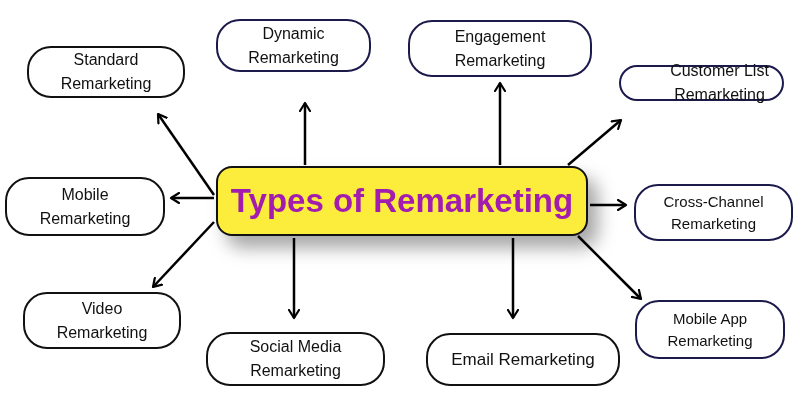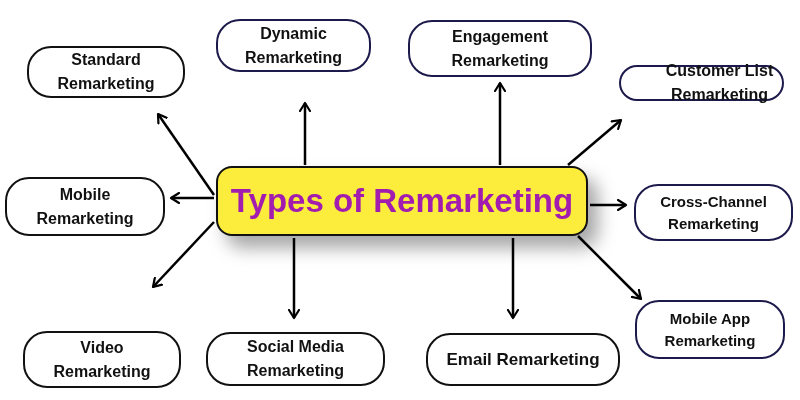--- a/index.html
+++ b/index.html
@@ -6,21 +6,21 @@
     body {
       width: 800px; height: 400px; background: #ffffff; position: relative; overflow: hidden;
       font-family: "Liberation Sans", sans-serif;
     }
     #diagram { position: absolute; left: 0; top: 0; width: 800px; height: 400px; }
     .arrows { position: absolute; left: 0; top: 0; }
     .node {
       position: absolute; box-sizing: border-box; background: #ffffff;
       border: 2.5px solid #111111; border-radius: 24px;
       display: flex; flex-direction: column; align-items: center; justify-content: center;
-      text-align: center; font-weight: bold; color: #111111; font-size: 16px; line-height: 24px;
+      text-align: center; font-weight: normal; color: #111111; font-size: 16px; line-height: 24px;
     }
     .node.navy { border-color: #1c1a4a; }
     .node.small { font-size: 15px; line-height: 22px; }
     .center-node {
       position: absolute; left: 216px; top: 166px; width: 372px; height: 70px; box-sizing: border-box;
       background: #fcec3b; border: 2.5px solid #111111; border-radius: 16px;
       display: flex; align-items: center; justify-content: center;
       font-weight: bold; font-size: 33px; color: #a21caf;
       box-shadow: 10px 12px 18px rgba(0,0,0,0.35);
     }
@@ -77,21 +77,21 @@
   <div class="node" style="left:5px; top:177px; width:160px; height:59px;">
     <span>Mobile</span>
     <span>Remarketing</span>
   </div>
 
   <div class="node navy small" style="left:634px; top:184px; width:159px; height:57px;">
     <span>Cross-Channel</span>
     <span>Remarketing</span>
   </div>
 
-  <div class="node" style="left:23px; top:292px; width:158px; height:57px;margin-top:39px;">
+  <div class="node" style="left:23px; top:292px; width:158px; height:57px;">
     <span>Video</span>
     <span>Remarketing</span>
   </div>
 
   <div class="node" style="left:206px; top:332px; width:179px; height:54px;">
     <span>Social Media</span>
     <span>Remarketing</span>
   </div>
 
   <div class="node" style="left:426px; top:333px; width:194px; height:53px; font-size:17px;">

